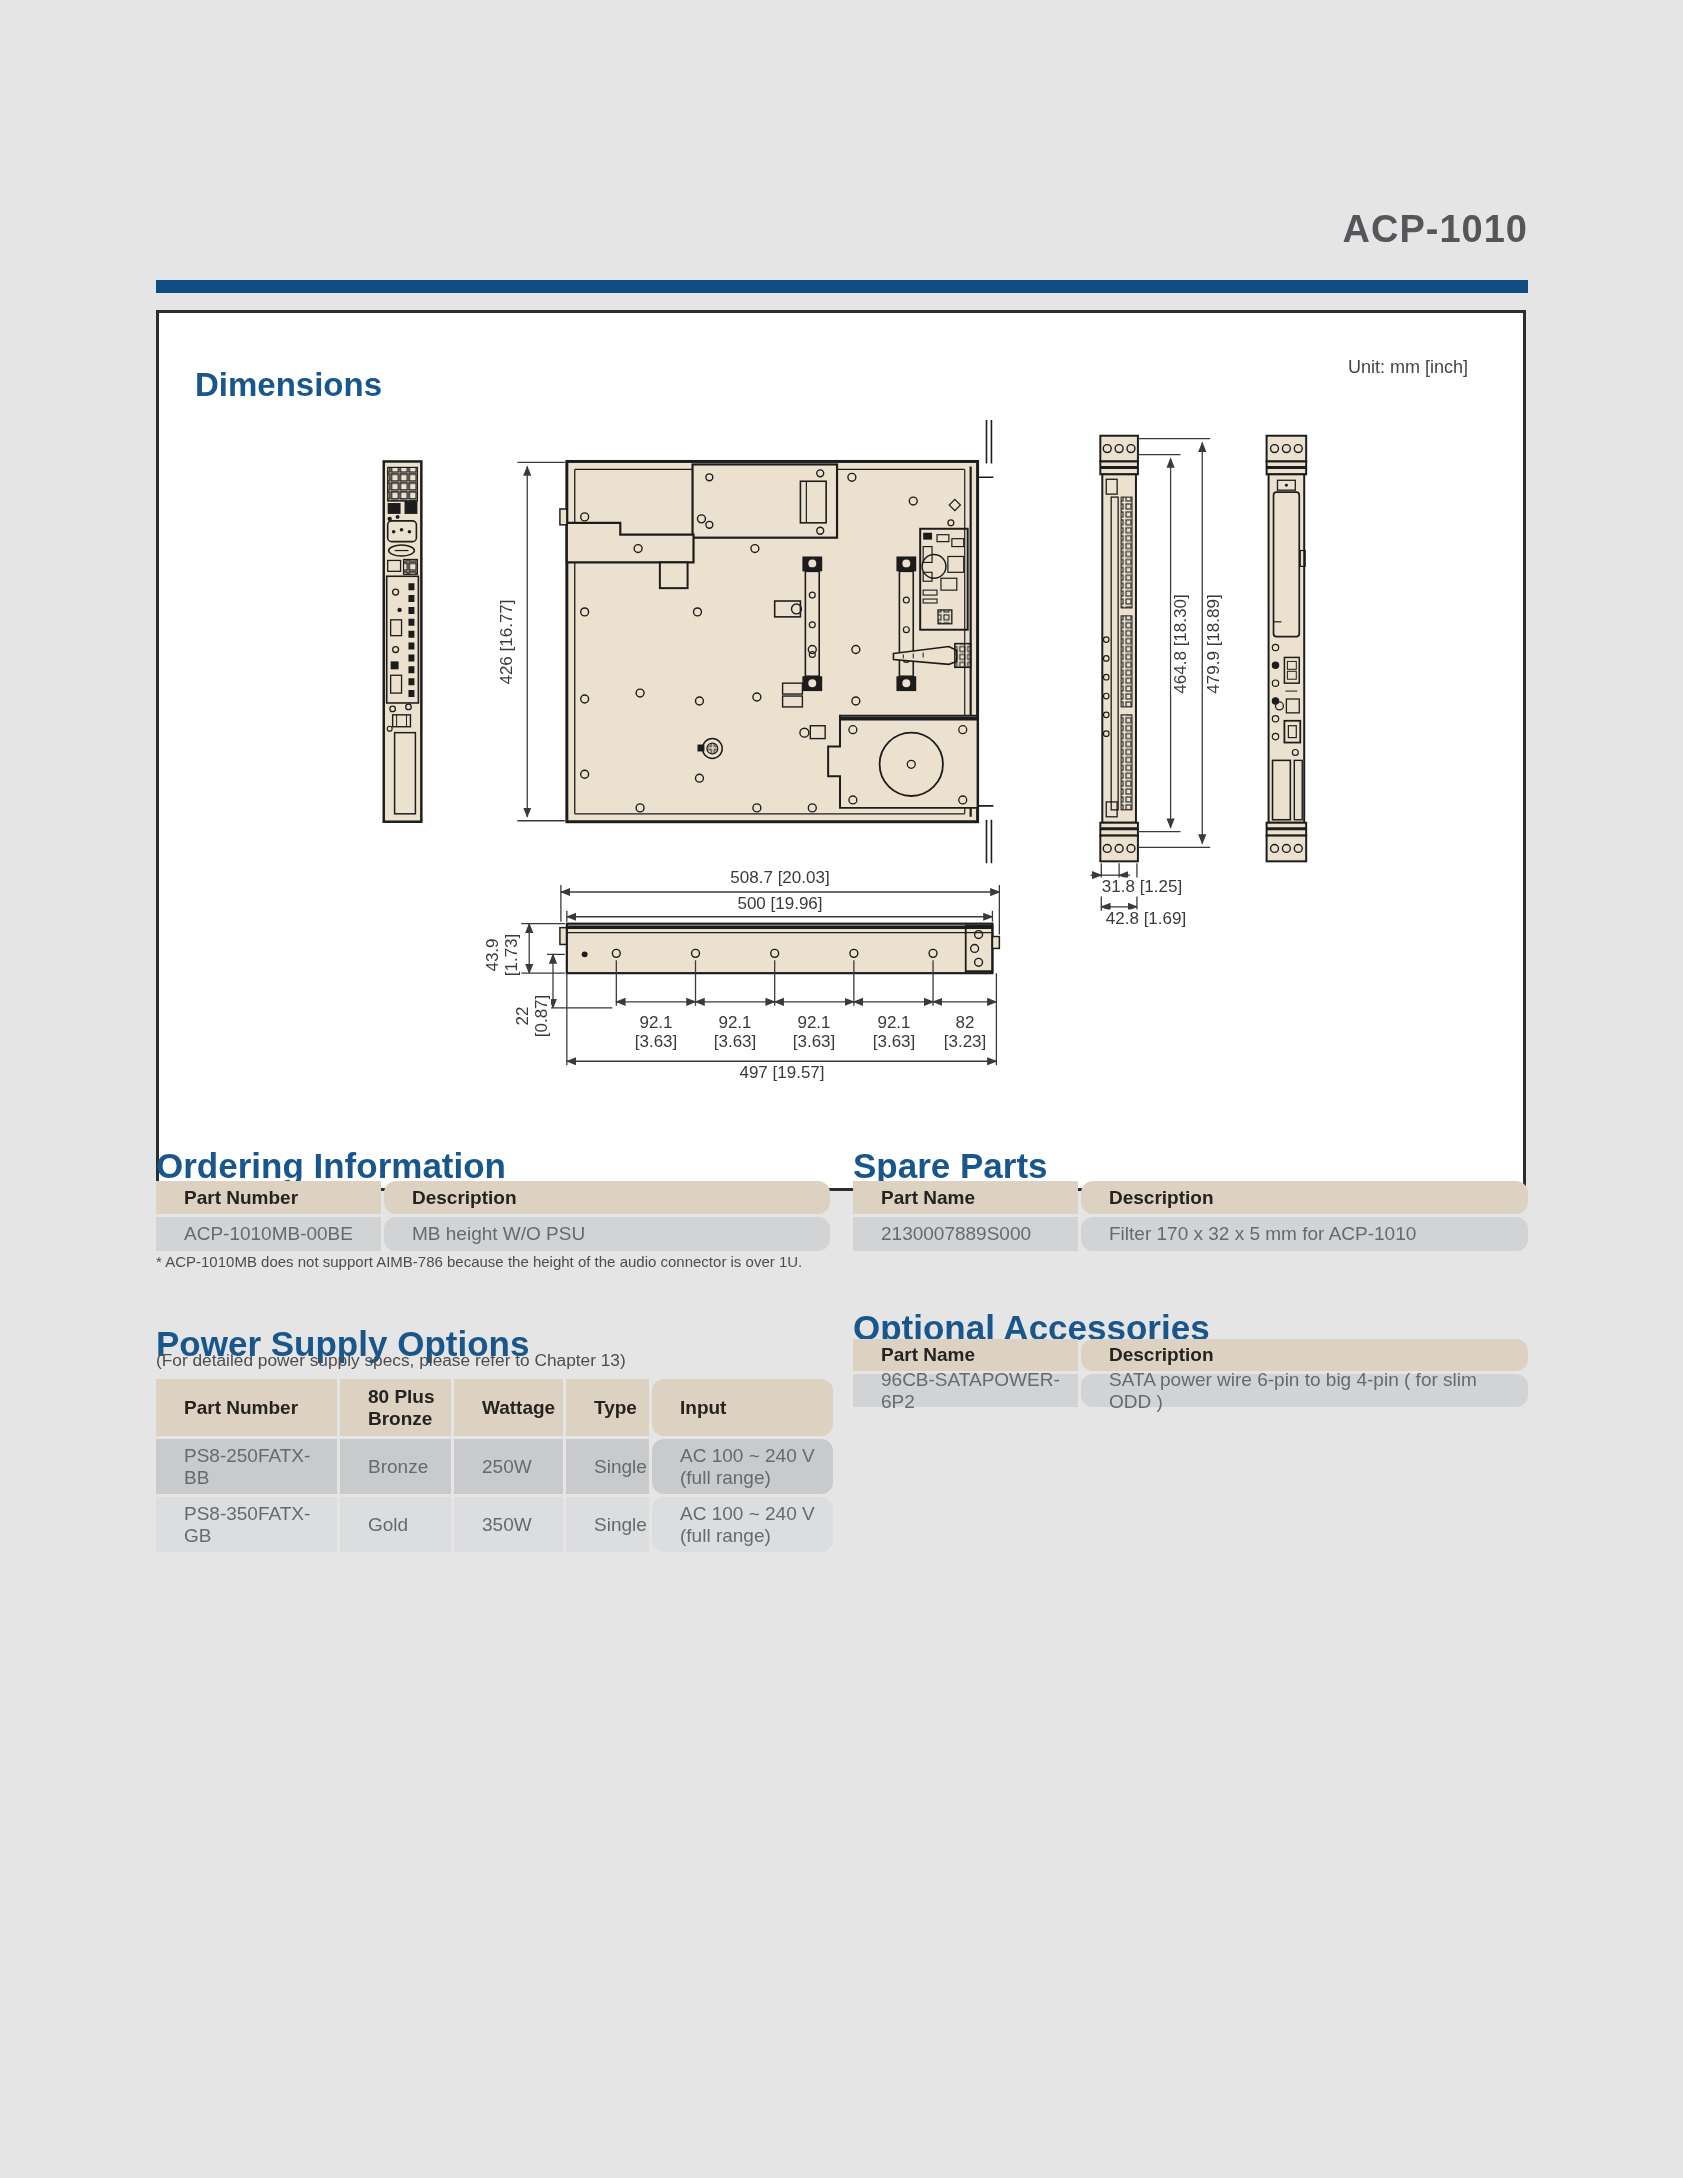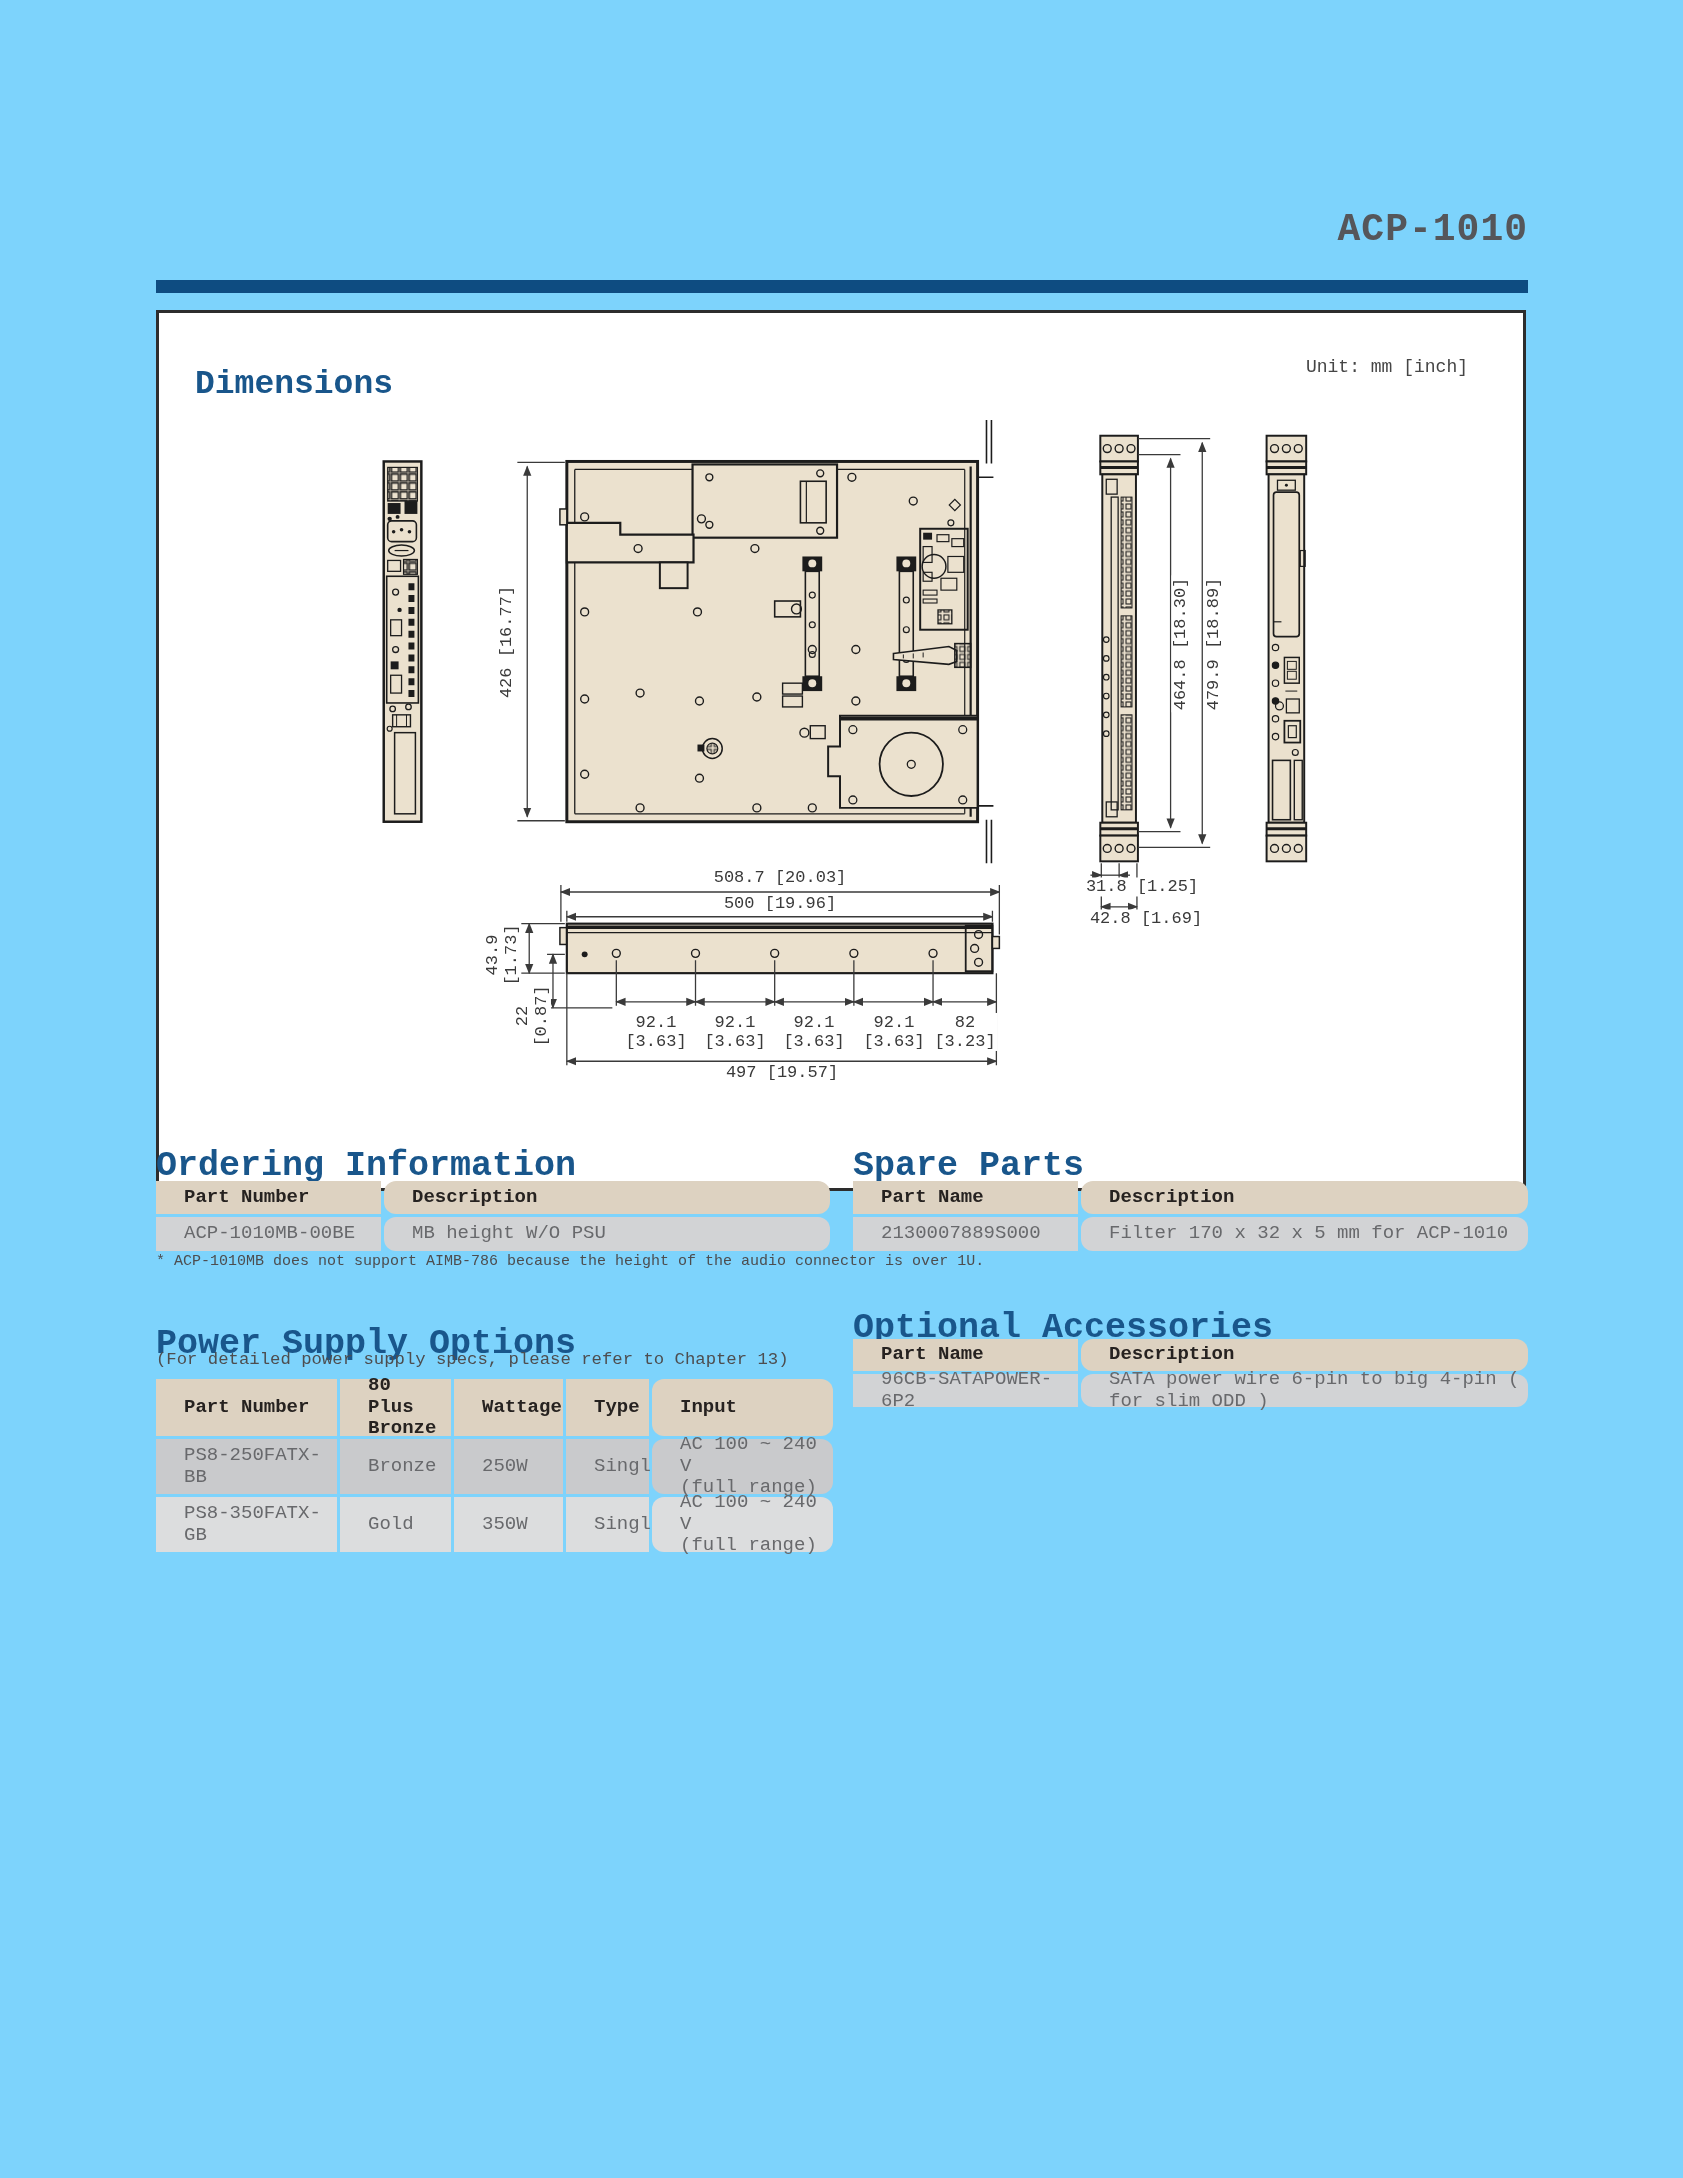--- a/index.html
+++ b/index.html
@@ -1,17 +1,17 @@
 <!DOCTYPE html>
 <html><head>
 <meta charset="utf-8">
 <style>
   html,body{margin:0;padding:0;background:#fff;}
-  .page{position:relative;width:1683px;height:2178px;background:#7dd3fc;
-        font-family:Liberation Mono, monospace;overflow:hidden;}
+  .page{position:relative;width:1683px;height:2178px;background:#e5e5e5;
+        font-family:Liberation Sans, sans-serif;overflow:hidden;}
 
   .prod-title{position:absolute;right:155px;top:208px;font-size:38px;font-weight:bold;
               color:#55565a;letter-spacing:1px;}
   .title-rule{position:absolute;left:156px;top:280px;width:1372px;height:13px;background:#0e4c81;}
 
   .dimbox{position:absolute;left:156px;top:310px;width:1370px;height:881px;
           border:3px solid #2d2d2d;box-sizing:border-box;background:#fff;}
   .dim-title{position:absolute;left:36px;top:26px;font-size:33px;font-weight:bold;color:#19568b;}
   .unit-lbl{position:absolute;right:55px;top:44px;font-size:18px;color:#454545;}
   svg.draw{position:absolute;left:0;top:0;width:1364px;height:773px;}

